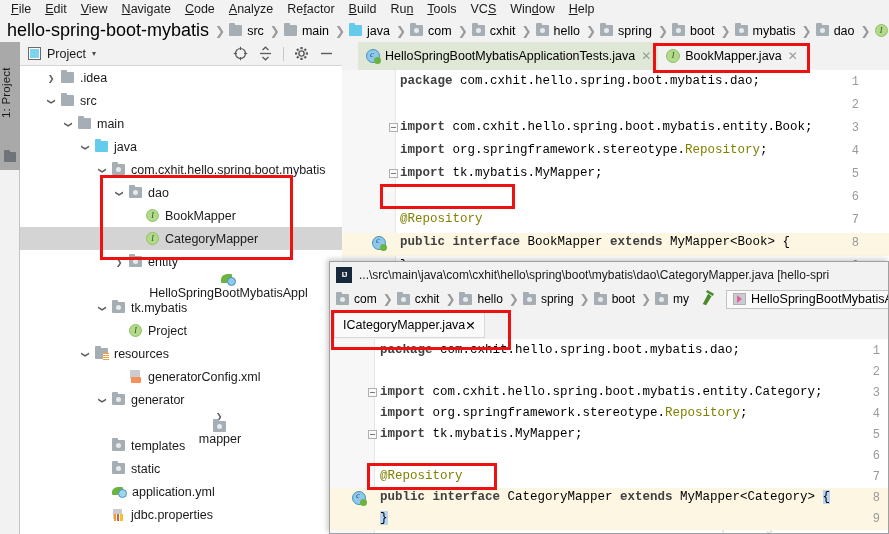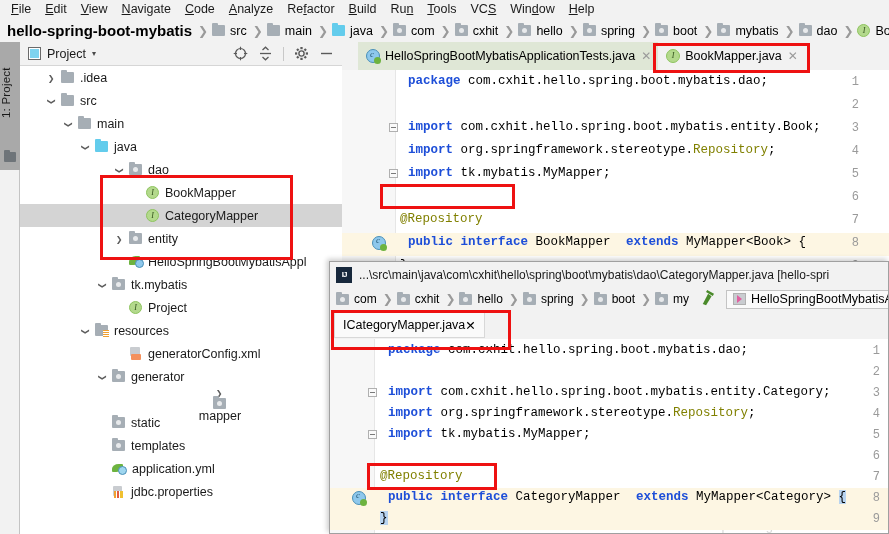--- a/index.html
+++ b/index.html
@@ -32,21 +32,21 @@
   .navbar {
     position: absolute; top: 19px; left: 0; width: 889px; height: 23px;
     background: #f2f2f2;
     display: flex; align-items: center;
     padding-left: 5px;
     font-size: 12.5px;
     overflow: hidden;
   }
   .crumb { display: flex; align-items: center; white-space: nowrap; }
   .crumb .txt { padding: 0 2px; }
-  .crumb.root .txt { font-weight: bold; font-size: 15px; }
+  .crumb.root .txt { font-weight: normal; font-size: 18px; }
   .sep { color: #9a9a9a; padding: 0 4px; font-size: 12px; }
   .ic { display:inline-block; width:13px; height:11px; margin-right:3px; position: relative; flex: none;}
   .ic.folder-gray { background:#a6aeb5; border-radius:1px; }
   .ic.folder-gray:before{ content:""; position:absolute; left:0; top:-2px; width:6px;height:3px;background:#a6aeb5;border-radius:1px 1px 0 0;}
   .ic.folder-blue { background:#63ccec; border-radius:1px; }
   .ic.folder-blue:before{ content:""; position:absolute; left:0; top:-2px; width:6px;height:3px;background:#63ccec;border-radius:1px 1px 0 0;}
   .ic.pkg { background:#a6aeb5; border-radius:1px; }
   .ic.pkg:after{ content:""; position:absolute; left:4px; top:3px; width:5px;height:5px;background:#e8eaec;border-radius:50%;}
   .ic.pkg:before{ content:""; position:absolute; left:0; top:-2px; width:6px;height:3px;background:#a6aeb5;border-radius:1px 1px 0 0;}
   .ic.iface {
@@ -146,21 +146,21 @@
     font-family:"Liberation Serif",serif; font-style:italic;}
 
   .code { position:absolute; top:28px; left:0; width:547px; height:464px; background:#ffffff; overflow:hidden;}
   .gutter { position:absolute; top:0; left:0; width:54px; height:100%; background:#f7f7f7; border-right:1px solid #e6e6e6;}
   .ln { position:absolute; right:30px; font-size:12px; color:#9a9a9a; font-family:"Liberation Mono", monospace;}
   .codeline {
     position:absolute; left:58px; font-family:"Liberation Mono", monospace; font-size:12.5px;
     white-space:pre; color:#000;
   }
   .hl { position:absolute; left:0; width:547px; height:21px; background:#fdf6e3;}
-  .kw { color:#1d4ed8; font-weight:bold;margin-left:8px; }
+  .kw { color:#404040; font-weight:bold; }
   .ann { color:#808000; }
   .pl { color:#000; }
   .fold { position:absolute; left:47px; width:9px; height:9px; border:1px solid #b0b0b0; background:#fafafa; }
   .fold:after{content:"";position:absolute;left:1px;top:3px;width:5px;height:1px;background:#7a7a7a;}
   .gicon { position:absolute; left:30px; width:14px;height:14px;border-radius:50%;
     background:#8ec8ec;border:1px solid #4a90b8;}
   .gicon:after{content:"c";position:absolute;left:3px;top:-2px;font-size:9px;color:#2a5d7a;font-family:"Liberation Serif",serif;font-style:italic;}
   .gicon .dot{position:absolute;right:-2px;bottom:-2px;width:7px;height:7px;border-radius:50%;background:#6db33f;}
 
   
@@ -351,41 +351,46 @@
         <div class="row" style="padding-left: 42px;">
           <span class="arrow d"></span>
           <span class="ic folder-gray" style="margin-right: 4px; margin-left: 4px;"></span>
           <span class="rowlabel">main</span>
         </div>
         <div class="row" style="padding-left: 59px;">
           <span class="arrow d"></span>
           <span class="ic folder-blue" style="margin-right: 4px; margin-left: 4px;"></span>
           <span class="rowlabel">java</span>
         </div>
+        <div class="row" style="padding-left: 76px;">
+          <span class="arrow d"></span>
+          <span class="ic pkg" style="margin-right: 4px; margin-left: 4px;"></span>
+          <span class="rowlabel">com.cxhit.hello.spring.boot.mybatis</span>
+        </div>
         <div class="row" style="padding-left: 93px;">
           <span class="arrow d"></span>
           <span class="ic pkg" style="margin-right: 4px; margin-left: 4px;"></span>
           <span class="rowlabel">dao</span>
         </div>
         <div class="row" style="padding-left: 110px;">
           <span class="arrow "></span>
           <span class="ic iface" style="margin-right: 4px; margin-left: 4px;">I</span>
           <span class="rowlabel">BookMapper</span>
         </div>
         <div class="row sel" style="padding-left: 110px;">
           <span class="arrow "></span>
           <span class="ic iface" style="margin-right: 4px; margin-left: 4px;">I</span>
           <span class="rowlabel">CategoryMapper</span>
         </div>
         <div class="row" style="padding-left: 93px;">
           <span class="arrow r"></span>
           <span class="ic pkg" style="margin-right: 4px; margin-left: 4px;"></span>
           <span class="rowlabel">entity</span>
         </div>
-        <div class="row" style="padding-left: 93px;">
+        <div class="row" style="padding-left: 93px; flex-direction: column;">
           <span class="arrow "></span>
           <span class="i-spring" style="margin-left: 4px;"></span>
           <span class="rowlabel">HelloSpringBootMybatisAppl</span>
         </div>
         <div class="row" style="padding-left: 76px;">
           <span class="arrow d"></span>
           <span class="ic pkg" style="margin-right: 4px; margin-left: 4px;"></span>
           <span class="rowlabel">tk.mybatis</span>
         </div>
         <div class="row" style="padding-left: 93px;">
@@ -409,26 +414,26 @@
           <span class="rowlabel">generator</span>
         </div>
         <div class="row" style="padding-left: 76px; flex-direction: column;">
           <span class="arrow r"></span>
           <span class="ic pkg" style="margin-right: 4px; margin-left: 4px;"></span>
           <span class="rowlabel">mapper</span>
         </div>
         <div class="row" style="padding-left: 76px;">
           <span class="arrow "></span>
           <span class="ic pkg" style="margin-right: 4px; margin-left: 4px;"></span>
+          <span class="rowlabel">templates</span>
+        </div>
+        <div class="row" style="padding-left: 76px;">
+          <span class="arrow "></span>
+          <span class="ic pkg" style="margin-right: 4px; margin-left: 4px;"></span>
           <span class="rowlabel">static</span>
-        </div>
-        <div class="row" style="padding-left: 76px;">
-          <span class="arrow "></span>
-          <span class="ic pkg" style="margin-right: 4px; margin-left: 4px;"></span>
-          <span class="rowlabel">templates</span>
         </div>
         <div class="row" style="padding-left: 76px;">
           <span class="arrow "></span>
           <span class="i-yml" style="margin-left: 4px;"></span>
           <span class="rowlabel">application.yml</span>
         </div>
         <div class="row" style="padding-left: 76px;">
           <span class="arrow "></span>
           <span class="i-props" style="margin-left: 4px;"></span>
           <span class="rowlabel">jdbc.properties</span>

